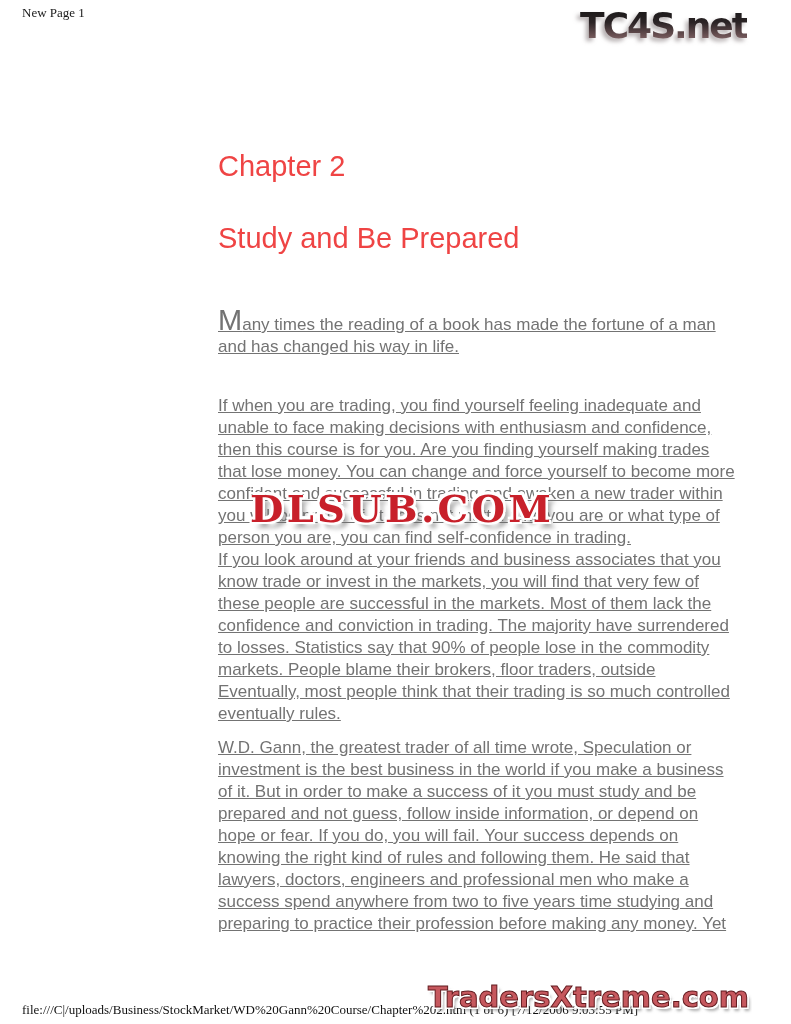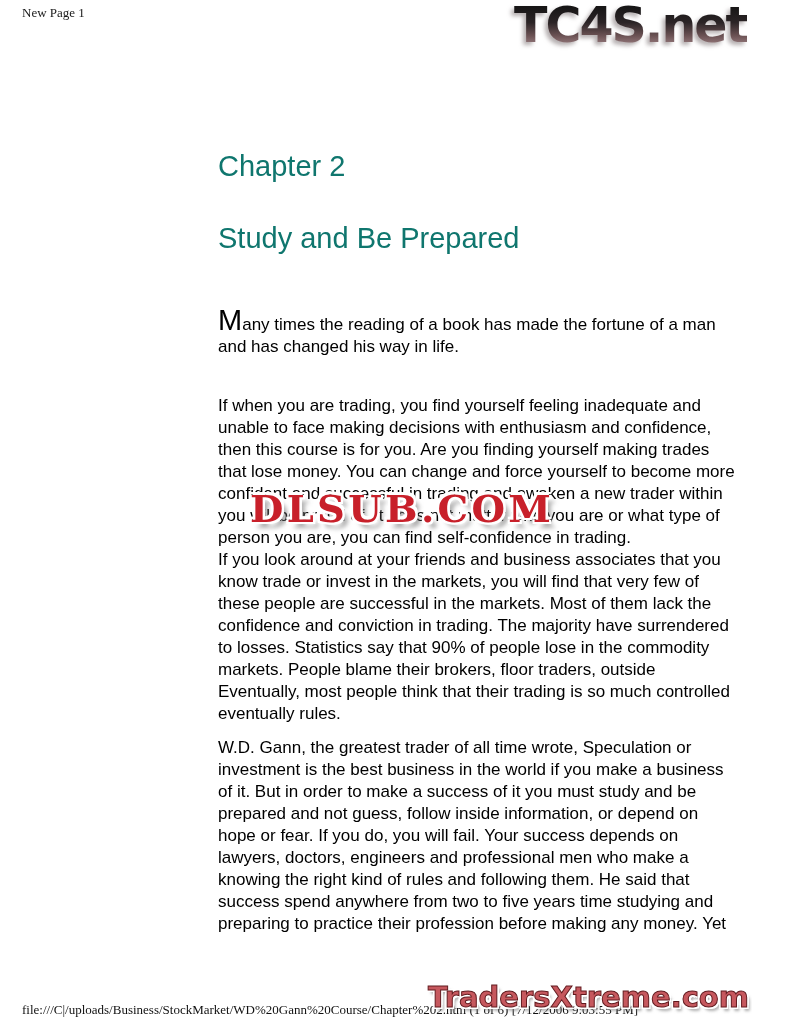--- a/index.html
+++ b/index.html
@@ -7,31 +7,31 @@
     position:relative; width:752px; height:1024px; background:#ffffff;
     overflow:hidden; font-family:"Liberation Sans", sans-serif; color:#1b1b1b;
   }
   .doc-title {
     position:absolute; left:22px; top:5px;
     font-family:"Liberation Serif", serif; font-size:13px; color:#1a1a1a;
   }
   .tc4s-logo {
     position:absolute; top:4px; right:5px;
     font-family:"DejaVu Sans", sans-serif; font-weight:bold;
-    font-size:49px; letter-spacing:-2px; line-height:44px;
+    font-size:36px; letter-spacing:-2px; line-height:44px;
     background:linear-gradient(180deg,#131313 0%, #2b2426 42%, #6b5254 72%, #a5878a 100%);
     -webkit-background-clip:text; background-clip:text;
     color:transparent; -webkit-text-fill-color:transparent;
     filter:drop-shadow(-3px 3px 2px rgba(120,110,112,0.55));
     cursor:pointer;
   }
   .content { position:absolute; left:218px; top:150px; width:573px; }
-  .h1, .h2 { font-size:29px; line-height:32px; font-weight:400; color:#0f766e; }
+  .h1, .h2 { font-size:29px; line-height:32px; font-weight:400; color:#ef4444; }
   .h2 { margin-top:40px; }
-  .para { font-size:17px; color:#000000; }
+  .para { font-size:17px; color:#737373;text-decoration:underline; }
   .tline { line-height:22px; white-space:nowrap; }
   .para1 { margin-top:55px; }
   .dropcap { font-size:29px; line-height:22px; }
   .para2 { margin-top:37px; }
   .para3 { margin-top:12px; }
   .watermark {
     position:absolute; left:250px; top:488px;
     font-family:"DejaVu Serif", serif; font-weight:bold;
     font-size:35px; line-height:40px; letter-spacing:3px;
     color:#c8202a;
@@ -93,22 +93,22 @@
         <div class="tline">Eventually, most people think that their trading is so much controlled</div>
         <div class="tline">eventually rules.</div>
       </div>
 
     <div class="para para3">
         <div class="tline">W.D. Gann, the greatest trader of all time wrote, Speculation or</div>
         <div class="tline">investment is the best business in the world if you make a business</div>
         <div class="tline">of it. But in order to make a success of it you must study and be</div>
         <div class="tline">prepared and not guess, follow inside information, or depend on</div>
         <div class="tline">hope or fear. If you do, you will fail. Your success depends on</div>
+        <div class="tline">knowing the right kind of rules and following them. He said that</div>
         <div class="tline">lawyers, doctors, engineers and professional men who make a</div>
-        <div class="tline">knowing the right kind of rules and following them. He said that</div>
         <div class="tline">success spend anywhere from two to five years time studying and</div>
         <div class="tline">preparing to practice their profession before making any money. Yet</div>
       </div>
   </div>
 
   <div class="watermark">DLSUB.COM</div>
 
   <div class="footer-path">file:///C|/uploads/Business/StockMarket/WD%20Gann%20Course/Chapter%202.htm (1 of 6) [7/12/2006 9:03:55 PM]</div>
 
   <div class="tx-logo">TradersXtreme.com</div>

